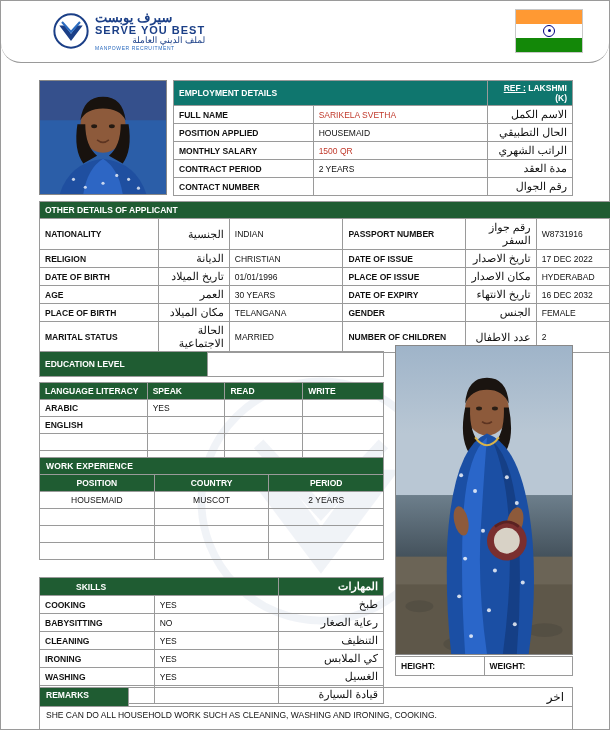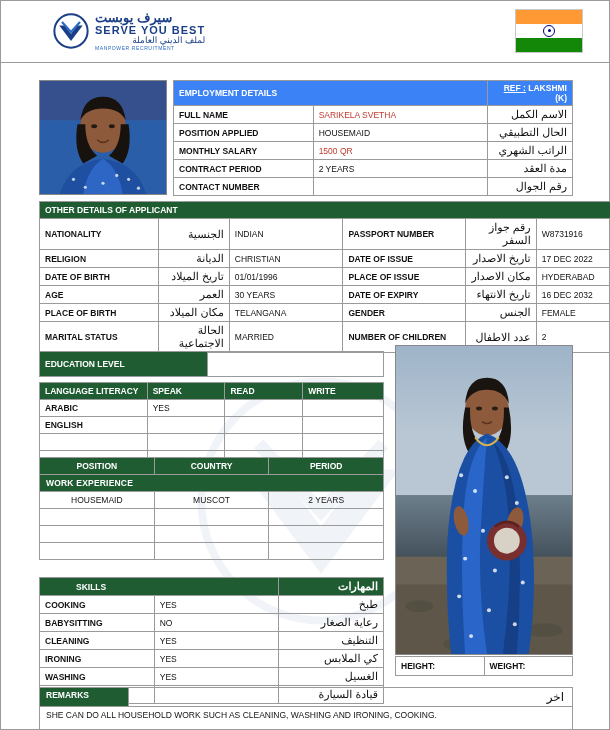--- a/index.html
+++ b/index.html
@@ -16,20 +16,21 @@
   .page {
     position:relative;
     width:610px; height:730px;
     border:1px solid #9a9a9a;
     background:#fff;
   }
   
   .header {
     position:absolute; left:0; top:0; width:608px; height:62px;
     border-bottom:1px solid #9a9a9a;
+    border-radius:20px;
   }
   .logo-wrap {
     position:absolute; left:52px; top:10px;
     display:flex; align-items:center; gap:6px;
   }
   .logo-mark { width:36px; height:36px; position:relative; }
   .logo-mark svg { display:block; }
   .logo-text { line-height:1.05; }
   .logo-ar {
     color:#1b3f87; font-size:13px; font-weight:bold;
@@ -83,21 +84,21 @@
   }
   .photo2 {
     position:absolute; left:394px; top:344px; width:178px; height:310px;
     border:1px solid #888; overflow:hidden;
   }
   .photo-svg { display:block; width:100%; height:100%; }
 
   
   .emp { position:absolute; left:172px; top:79px; width:400px; }
   .emp table td { height:18px; }
-  .emp .hdr td { background:#3b82f6; color:#fff; font-weight:bold;margin-top:44px; }
+  .emp .hdr td { background:#0f766e; color:#fff; font-weight:bold;margin-top:44px; }
   .col-lbl { width:140px; }
   .col-val { width:175px; }
   .col-ar { width:85px; }
 
   
   .other { position:absolute; left:38px; top:200px; width:608px; }
   .other .bandrow td { background:#1f5c32; color:#fff; font-weight:bold; }
   .other td.l1 { width:105px; font-weight:bold; }
   .other td.a1 { width:62px; }
   .other td.v1 { width:100px; }
@@ -364,26 +365,26 @@
         <td class="c3"></td>
       </tr>
     </tbody>
       </table>
   </div>
 
   <div class="work">
     <table>
       <tbody>
           <tr>
+        <td colspan="3" class="band" style="border:1px solid #9a9a9a;text-align:left">WORK EXPERIENCE</td>
+      </tr>
+      <tr>
         <th class="wc0">POSITION</th>
         <th class="wc1">COUNTRY</th>
         <th class="wc2">PERIOD</th>
-      </tr>
-      <tr>
-        <td colspan="3" class="band" style="border:1px solid #9a9a9a;text-align:left">WORK EXPERIENCE</td>
       </tr>
       <tr>
         <td class="wc0">HOUSEMAID</td>
         <td class="wc1">MUSCOT</td>
         <td class="wc2">2 YEARS</td>
       </tr>
       <tr>
         <td class="wc0"></td>
         <td class="wc1"></td>
         <td class="wc2"></td>

